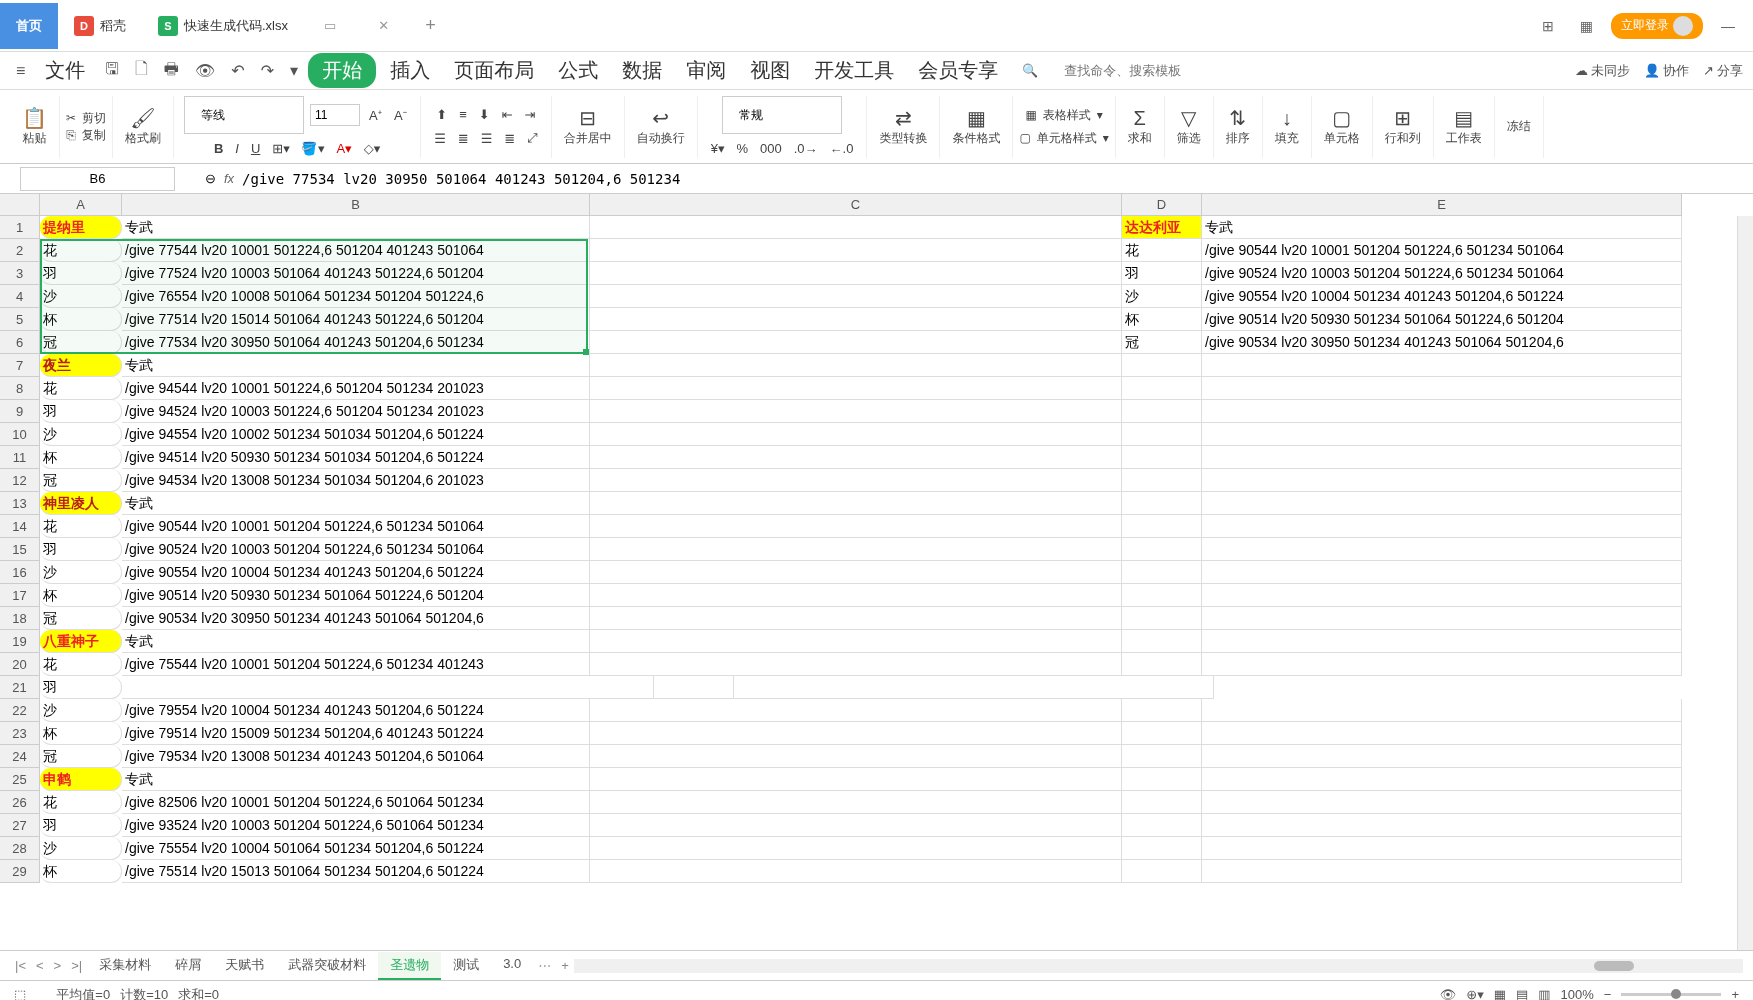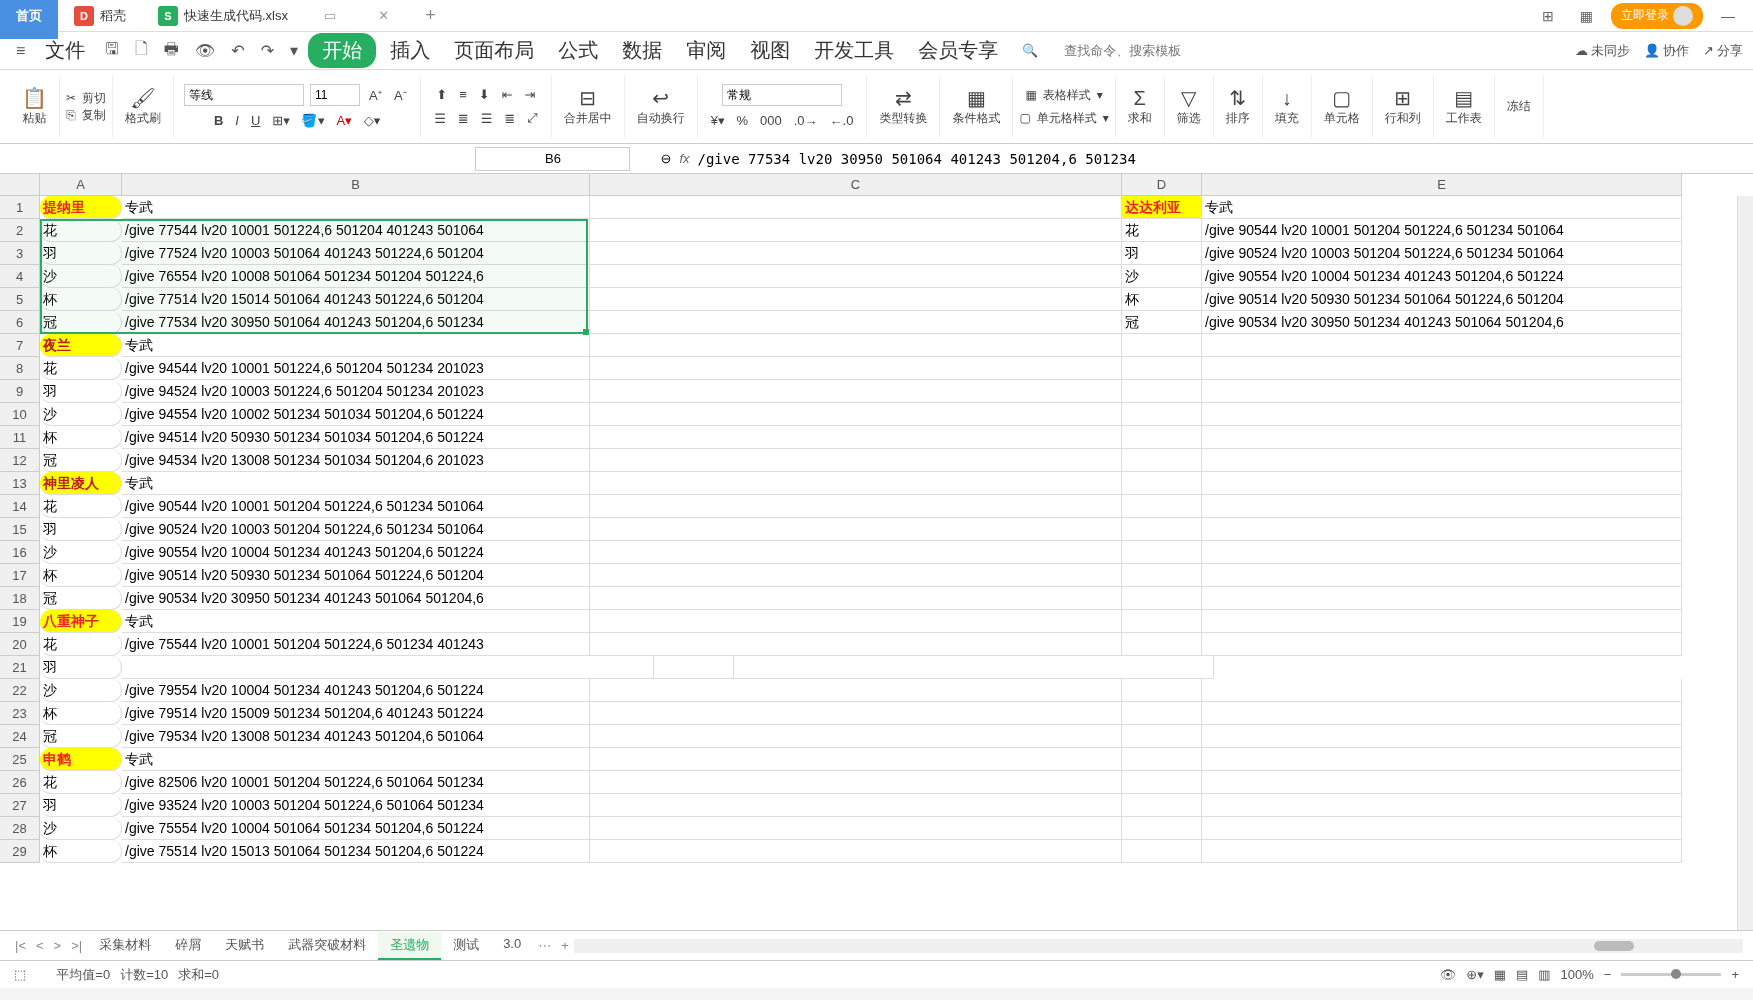--- a/index.html
+++ b/index.html
@@ -1,18 +1,18 @@
 <!DOCTYPE html>
 <html><head>
   <meta charset="utf-8">
   <style>
     * { box-sizing: border-box; margin: 0; padding: 0; font-family: "Microsoft YaHei", sans-serif; }
     body { width: 1753px; height: 1000px; background: #f5f5f5; overflow: hidden; font-size: 13px; }
     
-    .title-bar { height: 32px; background: #fff; display: flex; align-items: center; border-bottom: 1px solid #ddd; }
+    .title-bar { height: 52px; background: #fff; display: flex; align-items: center; border-bottom: 1px solid #ddd; }
     .tab { height: 46px; display: flex; align-items: center; padding: 0 16px; cursor: pointer; }
     .tab-home { background: #4a90e2; color: #fff; font-weight: bold; }
     .tab-orange { color: #333; }
     .tab-orange .icon-sq { width: 20px; height: 20px; background: #e74c3c; border-radius: 3px; margin-right: 6px; display: flex; align-items: center; justify-content: center; color: #fff; font-size: 11px; font-weight: bold; }
     .tab-file { color: #333; }
     .tab-file .icon-sq { width: 20px; height: 20px; background: #27ae60; border-radius: 3px; margin-right: 6px; display: flex; align-items: center; justify-content: center; color: #fff; font-size: 11px; font-weight: bold; }
     .tab-close { margin-left: 30px; color: #999; padding: 0 6px; }
     .tab-add { padding: 0 14px; color: #888; font-size: 18px; }
     .title-right { margin-left: auto; display: flex; align-items: center; gap: 10px; padding-right: 10px; }
     .login-btn { background: #ff9900; color: #fff; padding: 3px 10px; border-radius: 12px; font-size: 12px; display: flex; align-items: center; gap: 4px; }
@@ -26,24 +26,24 @@
     .search-box { margin-left: 12px; padding: 4px 10px; color: #999; border: none; font-size: 13px; width: 180px; }
     .menu-right { margin-left: auto; display: flex; gap: 14px; color: #555; font-size: 13px; }
     .menu-right span { display: flex; align-items: center; gap: 3px; }
     
     .ribbon { height: 74px; background: #fff; display: flex; align-items: center; padding: 0 10px; border-bottom: 1px solid #ccc; font-size: 12px; color: #444; }
     .ribbon-group { display: flex; flex-direction: column; align-items: center; padding: 0 6px; border-right: 1px solid #eee; height: 62px; justify-content: center; }
     .ribbon-row { display: flex; align-items: center; gap: 6px; }
     .ribbon-btn { display: flex; flex-direction: column; align-items: center; font-size: 12px; padding: 2px 6px; }
     .ribbon-icon { font-size: 20px; }
     .ribbon-small { font-size: 13px; padding: 1px 3px; }
-    .font-select { width: 120px; height: 22px; border: 1px solid #ccc; font-size: 12px; padding: 0 4px; }
+    .font-select { width: 120px; height: 38px; border: 1px solid #ccc; font-size: 12px; padding: 0 16px; }
     .size-select { width: 50px; height: 22px; border: 1px solid #ccc; font-size: 12px; padding: 0 4px; }
     
-    .formula-bar { height: 30px; background: #fff; display: flex; align-items: center; border-bottom: 1px solid #ccc; justify-content: center; }
+    .formula-bar { height: 30px; background: #fff; display: flex; align-items: center; border-bottom: 1px solid #ccc; }
     .name-box { width: 155px; height: 24px; border: 1px solid #ccc; margin-left: 20px; padding: 0 8px; text-align: center; font-size: 13px; }
     .fx-area { display: flex; align-items: center; gap: 8px; margin-left: 30px; }
     .fx-icon { font-style: italic; color: #666; }
     .formula-input { border: none; font-size: 14px; width: 600px; font-family: monospace; }
     
     .sheet-area { display: flex; height: 756px; background: #fff; position: relative; }
     .corner { width: 40px; height: 22px; background: #f0f0f0; border-right: 1px solid #ccc; border-bottom: 1px solid #ccc; }
     .col-headers { display: flex; height: 22px; }
     .col-h { background: #f0f0f0; border-right: 1px solid #ccc; border-bottom: 1px solid #ccc; text-align: center; font-size: 13px; color: #555; line-height: 22px; }
     .row-headers { width: 40px; }

